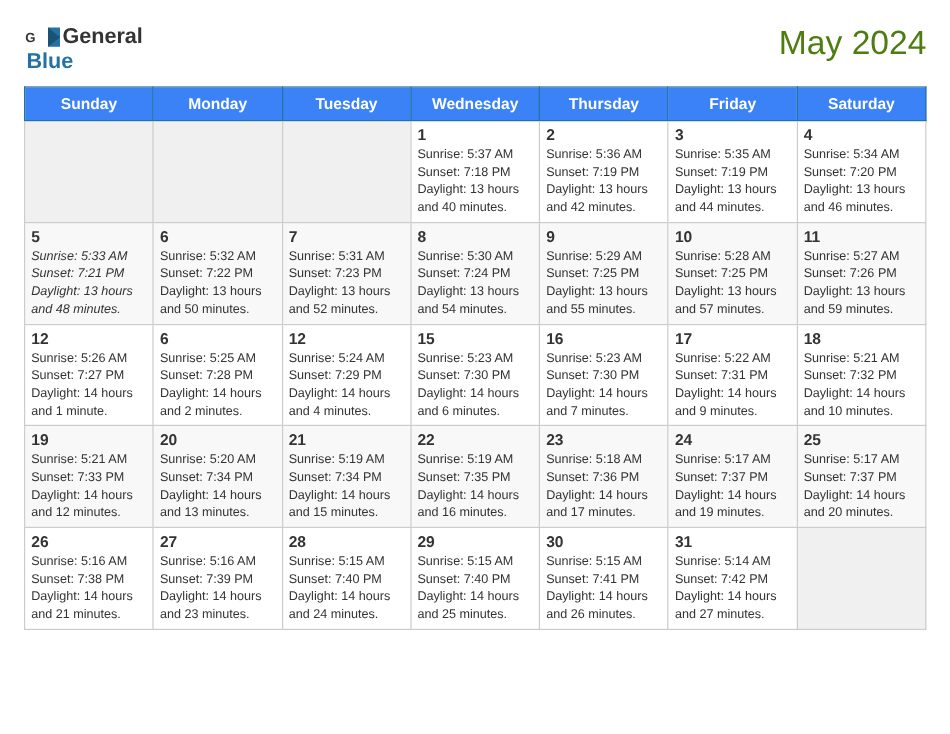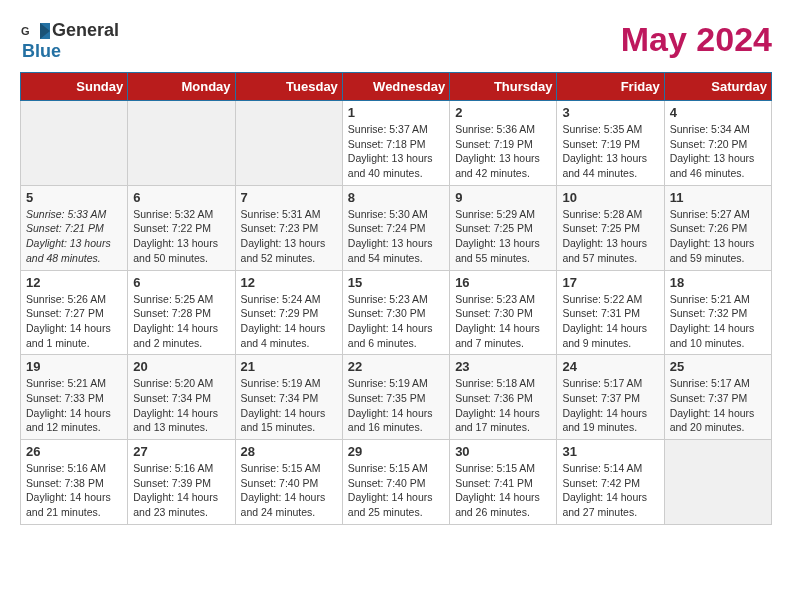--- a/index.html
+++ b/index.html
@@ -27,40 +27,40 @@
       margin-right: 2px;
     }
     .logo-row {
       display: flex;
       align-items: center;
     }
     .title-block {
       text-align: right;
     }
     .month-title {
-      font-size: 34px;
-      font-weight: bold;
-      color: #be185d;
+      font-size: 28px;
+      font-weight: normal;
+      color: #4d7c0f;
     }
     .location-title {
       font-size: 16px;
       color: #333;
     }
     table {
       width: 100%;
       border-collapse: collapse;
       table-layout: fixed;
     }
     thead tr th {
-      background-color: #b91c1c;
+      background-color: #3b82f6;
       color: #fff;
       font-size: 13px;
       font-weight: bold;
       padding: 6px 4px;
-      text-align: right;
+      text-align: center;
       border: 1px solid #2471a3;
     }
     tbody tr td {
       border: 1px solid #ccc;
       vertical-align: top;
       padding: 4px 5px;
       height: 80px;
       background: #fff;
       font-size: 11px;
       color: #333;

